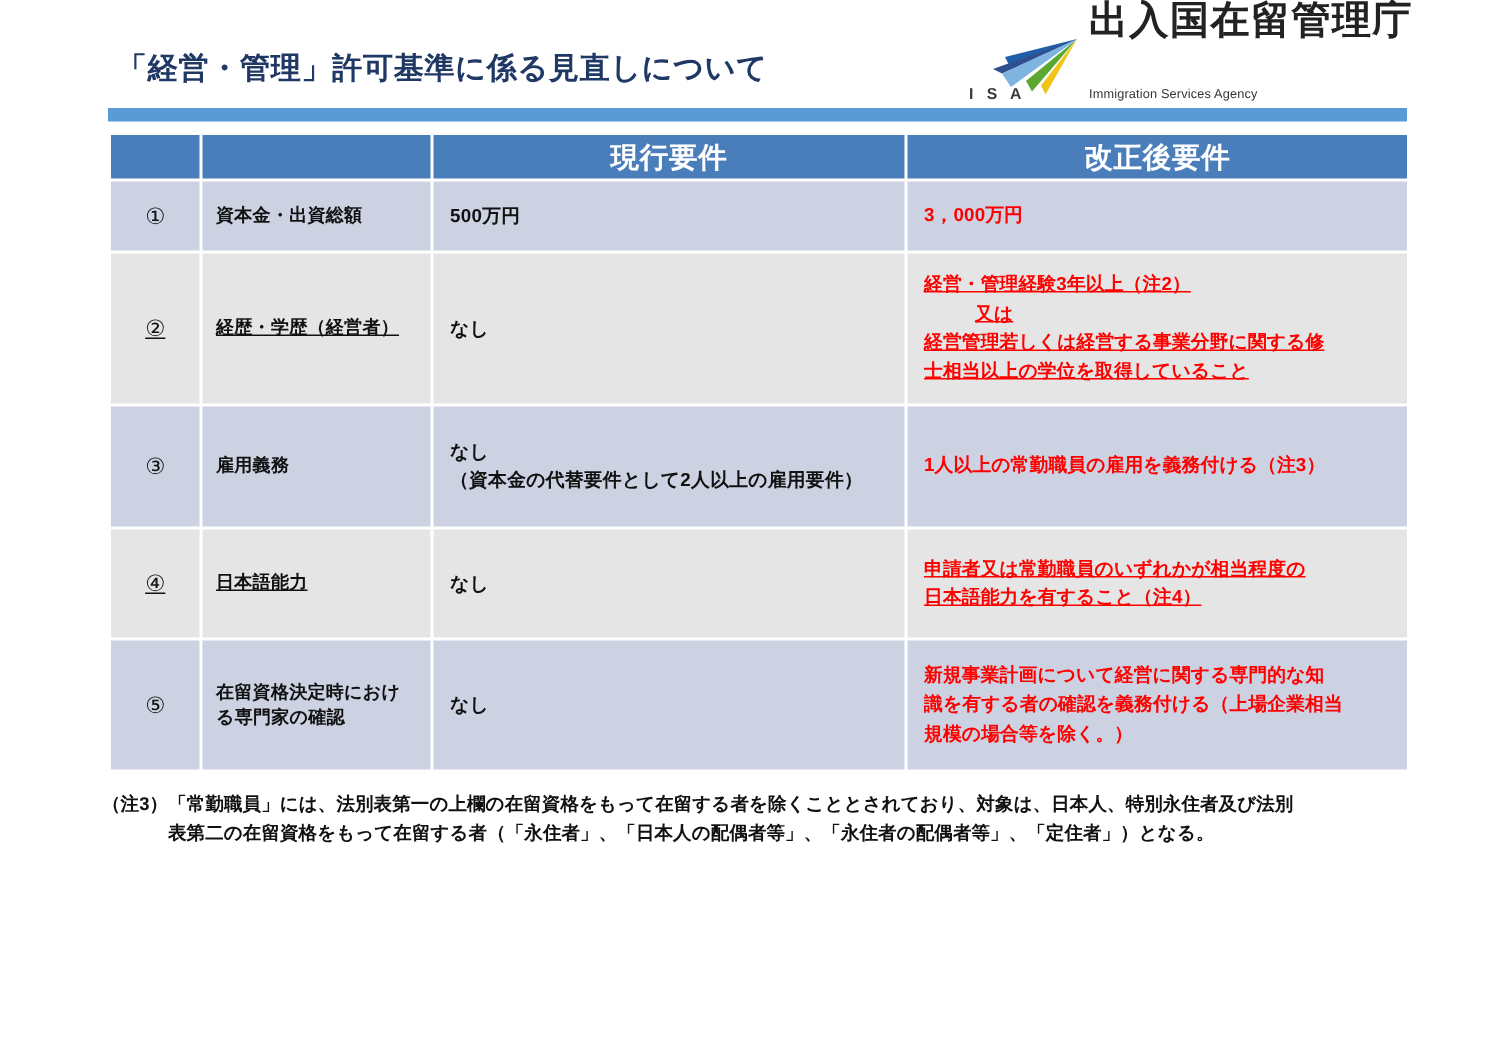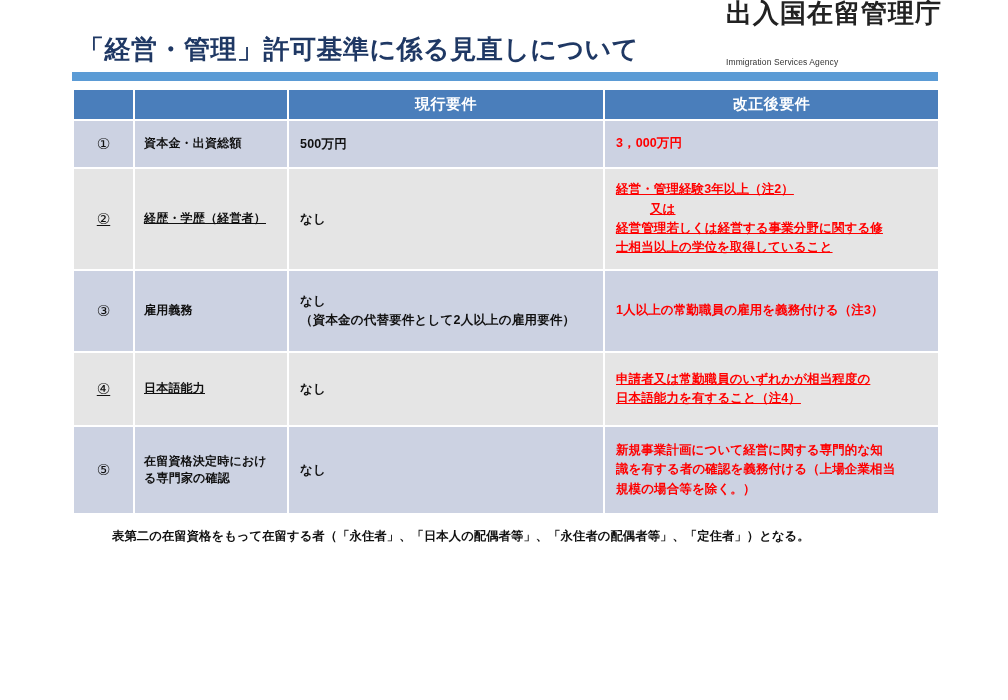--- a/index.html
+++ b/index.html
@@ -21,21 +21,21 @@
     position: absolute;
     left: 0;
     top: 0;
     width: 1008px;
     height: 72px;
   }
   .doc-title {
     position: absolute;
     left: 78px;
     top: 32px;
-    font-size: 26px;
+    font-size: 20px;
     font-weight: bold;
     color: #1f3864;
     letter-spacing: 0.5px;
     white-space: nowrap;
   }
 
   
   .logo-block {
     position: absolute;
     right: 66px;
@@ -113,21 +113,21 @@
   }
   .col-num    { width: 61px; }
   .col-item   { width: 154px; }
   .col-cur    { width: 316px; }
   .col-rev    { width: 335px; }
 
   thead th {
     background: #4a7ebb;
     color: #ffffff;
     height: 29px;
-    font-size: 15px;
+    font-size: 19px;
     font-weight: bold;
     text-align: center;
     letter-spacing: 0.5px;
   }
 
   tbody tr.row-odd  td { background: #ccd2e2; }
   tbody tr.row-even td { background: #e5e5e5; text-decoration: underline; }
 
   td.cell-num {
     text-align: center;
@@ -186,20 +186,31 @@
   }
   .footnote-cont.deep { padding-left: 44px; }
 </style>
 </head>
 <body>
 
 <div class="page-header">
   <div class="doc-title">「経営・管理」許可基準に係る見直しについて</div>
 
   <div class="logo-block">
+    <div class="logo-mark">
+      <svg width="78" height="40" viewBox="0 0 78 40">
+        <polygon points="74,2 30,22 26,14" fill="#1f5fa9"></polygon>
+        <polygon points="74,2 30,22 34,30" fill="#5bb8e8"></polygon>
+        <polygon points="74,2 40,30 44,37" fill="#5aa832"></polygon>
+        <polygon points="74,2 50,33 53,39" fill="#f0c419"></polygon>
+        <polygon points="74,2 18,22 24,25" fill="#2f4f8f"></polygon>
+        <polygon points="74,2 24,25 30,34" fill="#7fb3e0"></polygon>
+      </svg>
+      <span class="logo-isa">I S A</span>
+    </div>
     <div class="logo-text">
       <span class="logo-tagline">世界をつなぐ。未来をつくる。</span>
       <span class="logo-jp">出入国在留管理庁</span>
       <span class="logo-en">Immigration Services Agency</span>
     </div>
   </div>
 </div>
 <div class="header-rule"></div>
 
 <table class="comparison-table">
@@ -279,15 +290,16 @@
         <div>識を有する者の確認を義務付ける（上場企業相当</div>
         <div>規模の場合等を除く。）</div>
       </td>
     </tr>
 
   </tbody>
 </table>
 
 <div class="footnotes">
   <div class="footnote">
+    <span>（注3）「常勤職員」には、法別表第一の上欄の在留資格をもって在留する者を除くこととされており、対象は、日本人、特別永住者及び法別</span>
     <span class="footnote-cont deep">表第二の在留資格をもって在留する者（「永住者」、「日本人の配偶者等」、「永住者の配偶者等」、「定住者」）となる。</span>
   </div>
 </div>
 
 </body></html>

